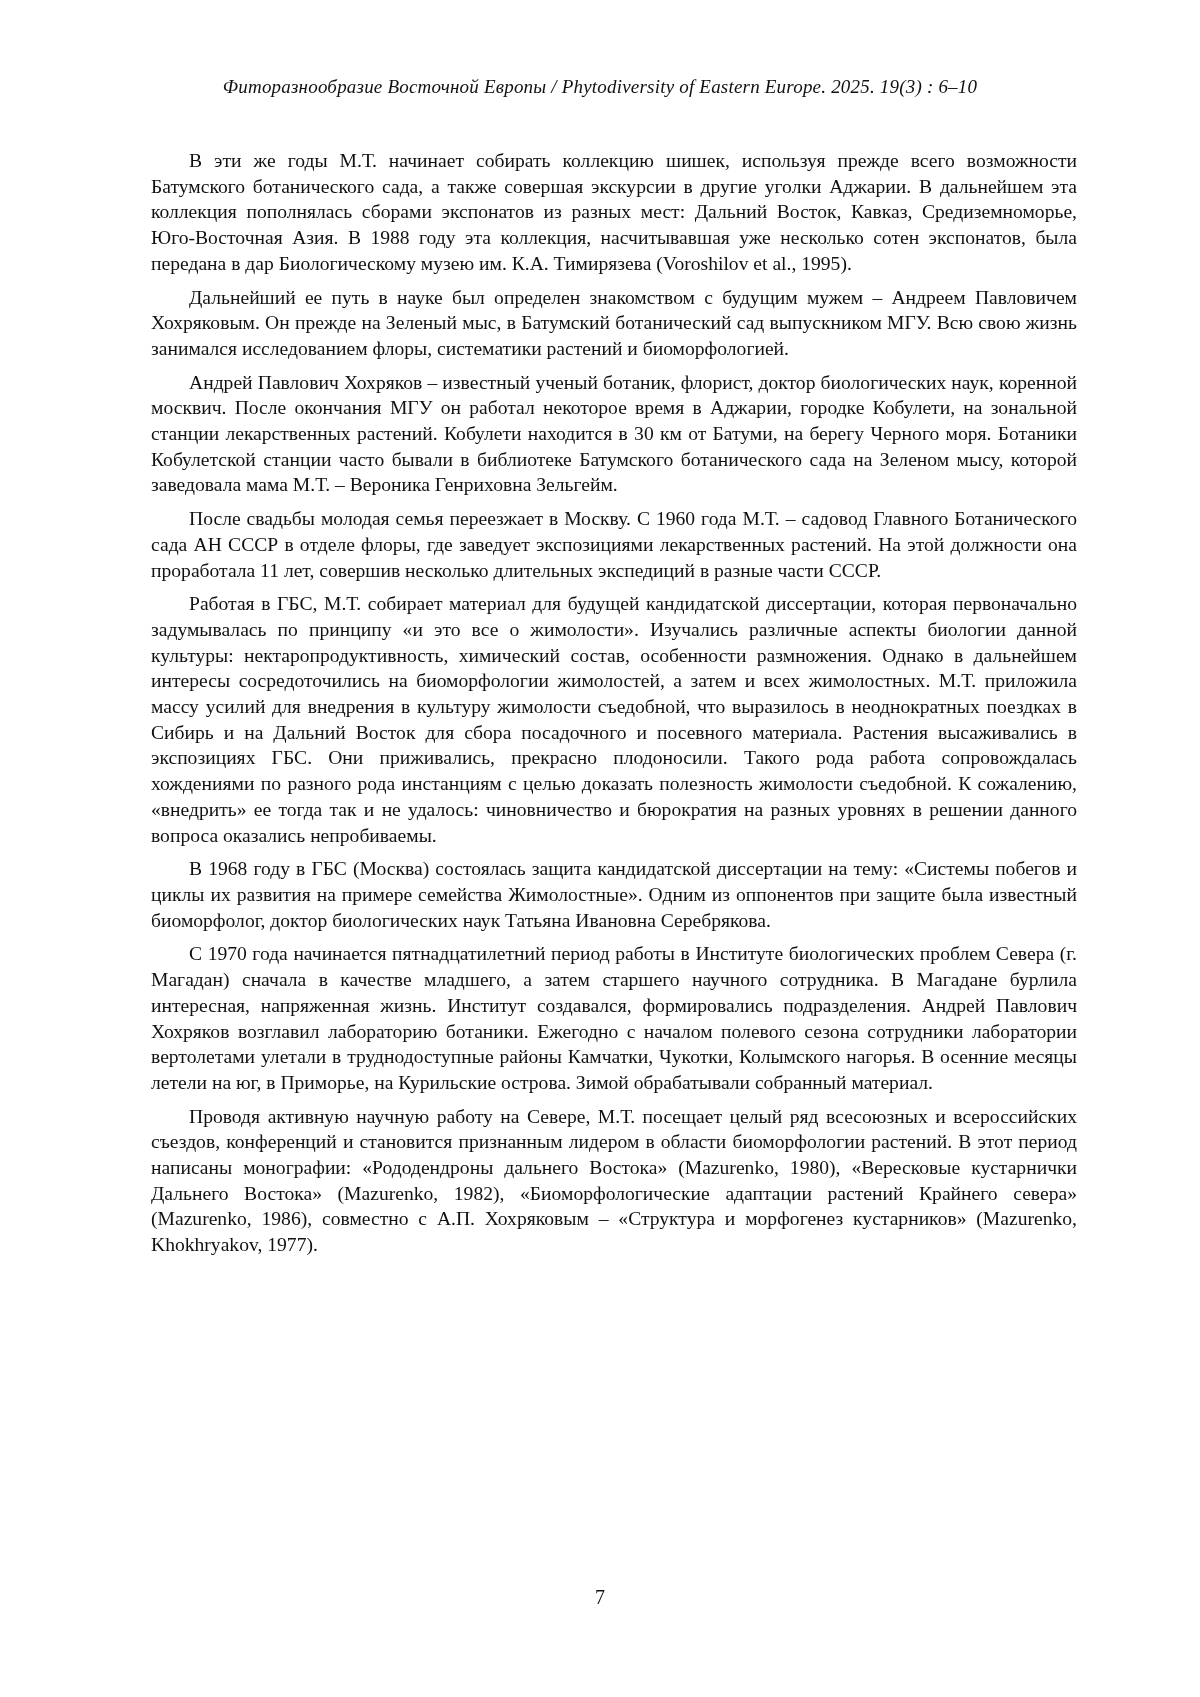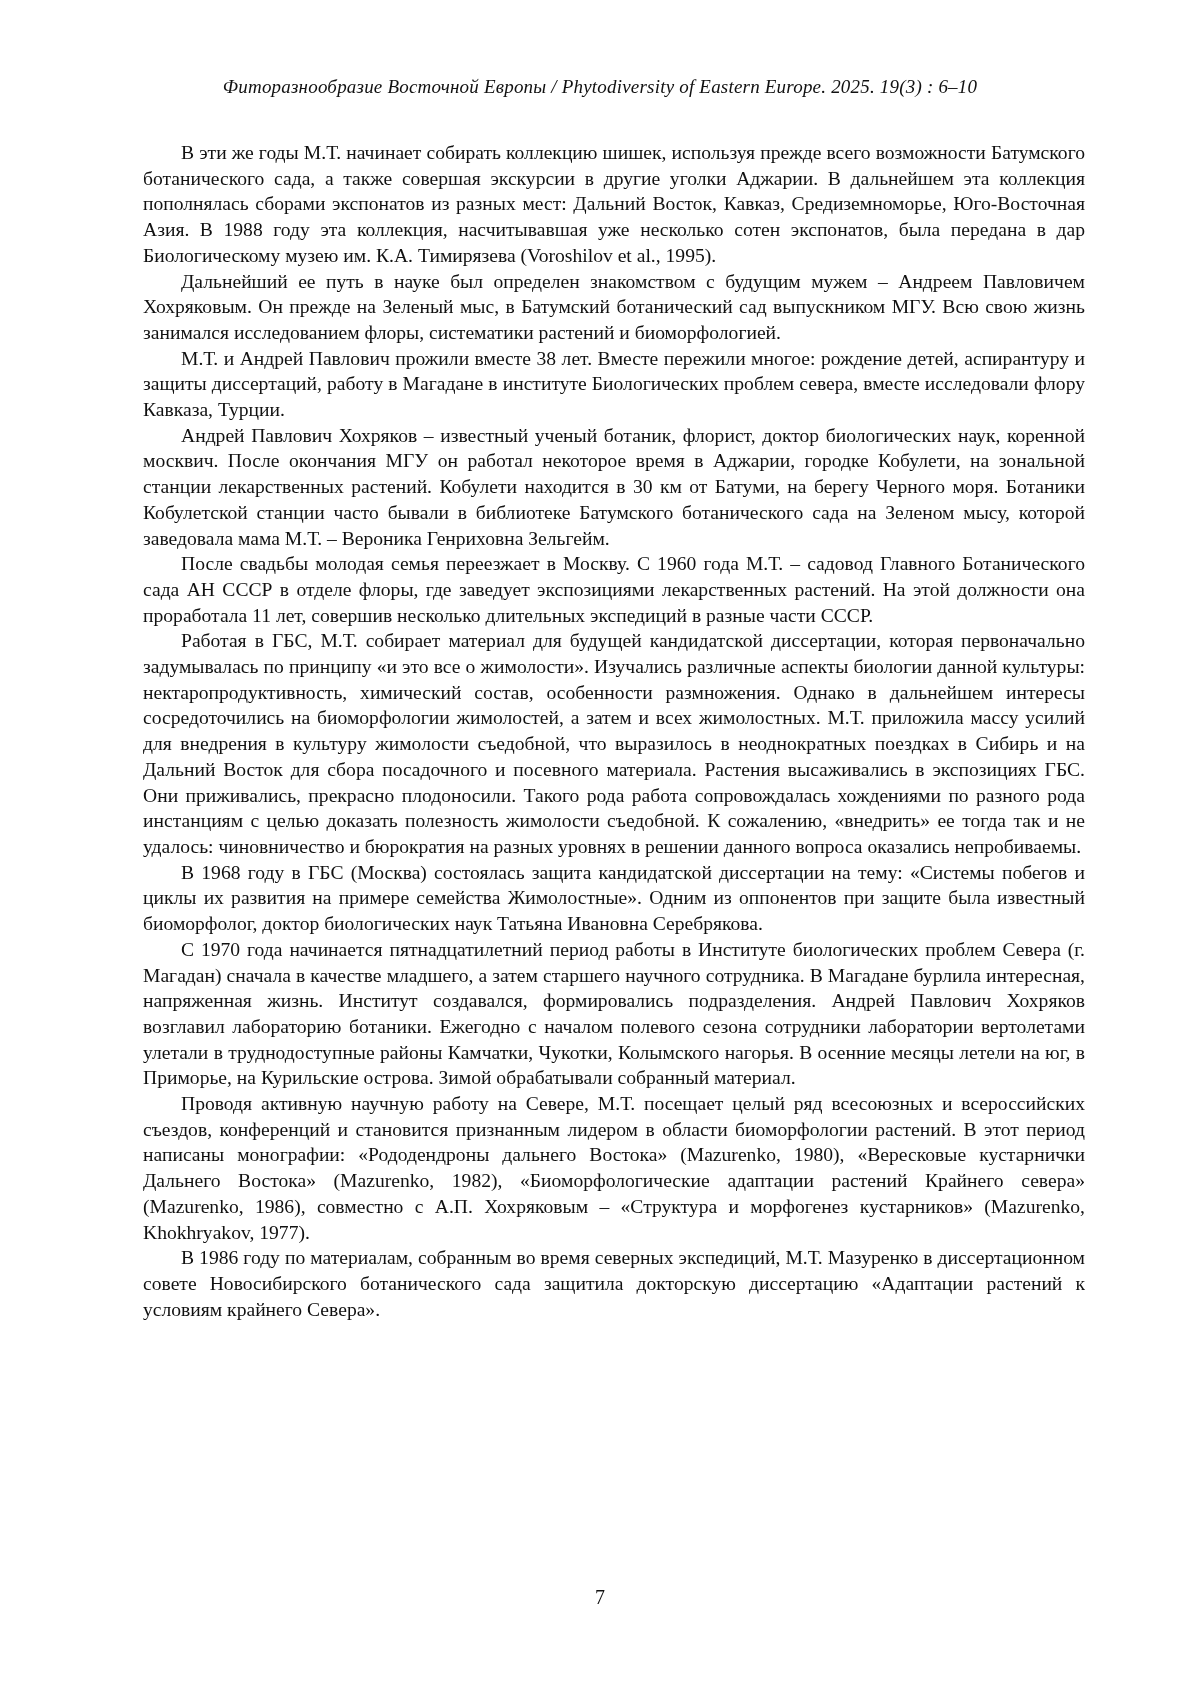--- a/index.html
+++ b/index.html
@@ -28,21 +28,21 @@
   .article-body {
     position: absolute;
     top: 140px;
     left: 143px;
     width: 942px;
     font-size: 19.6px;
     line-height: 25.7px;
     text-align: justify;
   }
   .article-body p {
-    margin: 0;
+    margin: 8px;
     padding: 0;
     text-indent: 38px;
   }
   .page-number {
     position: absolute;
     top: 1586px;
     left: 0;
     right: 0;
     text-align: center;
     font-size: 20px;
@@ -51,25 +51,23 @@
 </head>
 <body>
 
 <div class="page">
 
   <div class="running-head">Фиторазнообразие Восточной Европы / Phytodiversity of Eastern Europe. 2025. 19(3) : 6–10</div>
 
   <div class="article-body">
     <p>В эти же годы М.Т. начинает собирать коллекцию шишек, используя прежде всего возможности Батумского ботанического сада, а также совершая экскурсии в другие уголки Аджарии. В дальнейшем эта коллекция пополнялась сборами экспонатов из разных мест: Дальний Восток, Кавказ, Средиземноморье, Юго-Восточная Азия. В 1988 году эта коллекция, насчитывавшая уже несколько сотен экспонатов, была передана в дар Биологическому музею им. К.А. Тимирязева (Voroshilov et al., 1995).</p>
     <p>Дальнейший ее путь в науке был определен знакомством с будущим мужем – Андреем Павловичем Хохряковым. Он прежде на Зеленый мыс, в Батумский ботанический сад выпускником МГУ. Всю свою жизнь занимался исследованием флоры, систематики растений и биоморфологией.</p>
-    <p>М.Т. и Андрей Павлович прожили вместе 38 лет. Вместе пережили многое: рождение детей, аспирантуру и защиты диссертаций, работу в Магадане в институте Биологических проблем севера, вместе исследовали флору Кавказа, Турции.</p>
     <p>Андрей Павлович Хохряков – известный  ученый ботаник, флорист, доктор биологических наук, коренной москвич. После окончания МГУ он работал некоторое время в Аджарии, городке Кобулети, на зональной станции лекарственных растений. Кобулети находится в 30 км от Батуми, на берегу Черного моря. Ботаники Кобулетской станции часто бывали в библиотеке Батумского ботанического сада на Зеленом мысу, которой заведовала мама М.Т. – Вероника Генриховна Зельгейм.</p>
     <p>После свадьбы молодая семья переезжает в Москву. С 1960 года М.Т. – садовод Главного Ботанического сада АН СССР в отделе флоры, где заведует экспозициями лекарственных растений. На этой должности она проработала 11 лет, совершив несколько длительных экспедиций в разные части СССР.</p>
     <p>Работая в ГБС, М.Т. собирает материал для будущей кандидатской диссертации, которая первоначально задумывалась по принципу «и это все о жимолости». Изучались различные аспекты биологии данной культуры: нектаропродуктивность, химический состав, особенности размножения. Однако в дальнейшем интересы сосредоточились на биоморфологии жимолостей, а затем и всех жимолостных. М.Т. приложила массу усилий для внедрения в культуру жимолости съедобной, что выразилось в неоднократных поездках в Сибирь и на Дальний Восток для сбора посадочного и посевного материала. Растения высаживались в экспозициях ГБС. Они приживались, прекрасно плодоносили. Такого рода работа сопровождалась хождениями по разного рода инстанциям с целью доказать полезность жимолости съедобной. К сожалению, «внедрить» ее тогда так и не удалось: чиновничество и бюрократия на разных уровнях в решении данного вопроса оказались непробиваемы.</p>
     <p>В 1968 году в ГБС (Москва) состоялась защита кандидатской диссертации на тему: «Системы побегов и циклы их развития на примере семейства Жимолостные». Одним из оппонентов при защите была известный биоморфолог, доктор биологических наук Татьяна Ивановна Серебрякова.</p>
     <p>С 1970 года начинается пятнадцатилетний период работы в Институте биологических проблем Севера (г. Магадан) сначала в качестве младшего, а затем старшего научного сотрудника. В Магадане бурлила интересная, напряженная жизнь. Институт создавался, формировались подразделения. Андрей Павлович Хохряков возглавил лабораторию ботаники. Ежегодно с началом полевого сезона сотрудники лаборатории вертолетами улетали в труднодоступные районы Камчатки, Чукотки, Колымского нагорья. В осенние месяцы летели на юг, в Приморье, на Курильские острова. Зимой обрабатывали собранный материал.</p>
     <p>Проводя активную научную работу на Севере, М.Т. посещает целый ряд всесоюзных и всероссийских съездов, конференций и становится признанным лидером в области биоморфологии растений. В этот период написаны монографии: «Рододендроны дальнего Востока» (Mazurenko, 1980), «Вересковые кустарнички Дальнего Востока» (Mazurenko, 1982), «Биоморфологические адаптации растений Крайнего севера» (Mazurenko, 1986), совместно с А.П. Хохряковым – «Структура и морфогенез кустарников» (Mazurenko, Khokhryakov, 1977).</p>
-    <p>В 1986 году по материалам, собранным во время северных экспедиций, М.Т. Мазуренко в диссертационном совете Новосибирского ботанического сада защитила докторскую диссертацию «Адаптации растений к условиям крайнего Севера».</p>
   </div>
 
   <div class="page-number">7</div>
 
 </div>
 
 </body></html>

